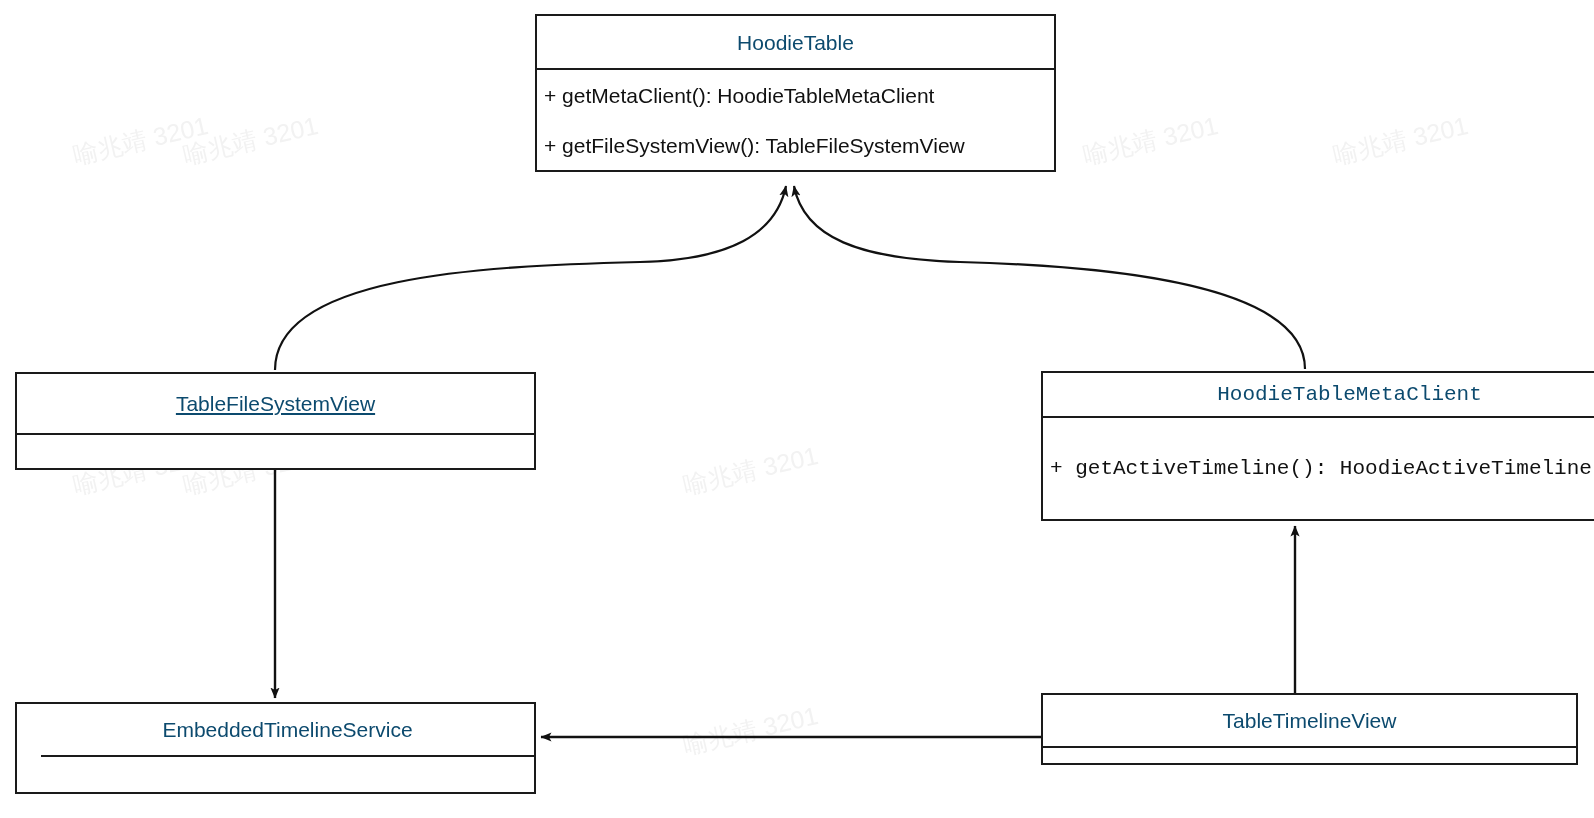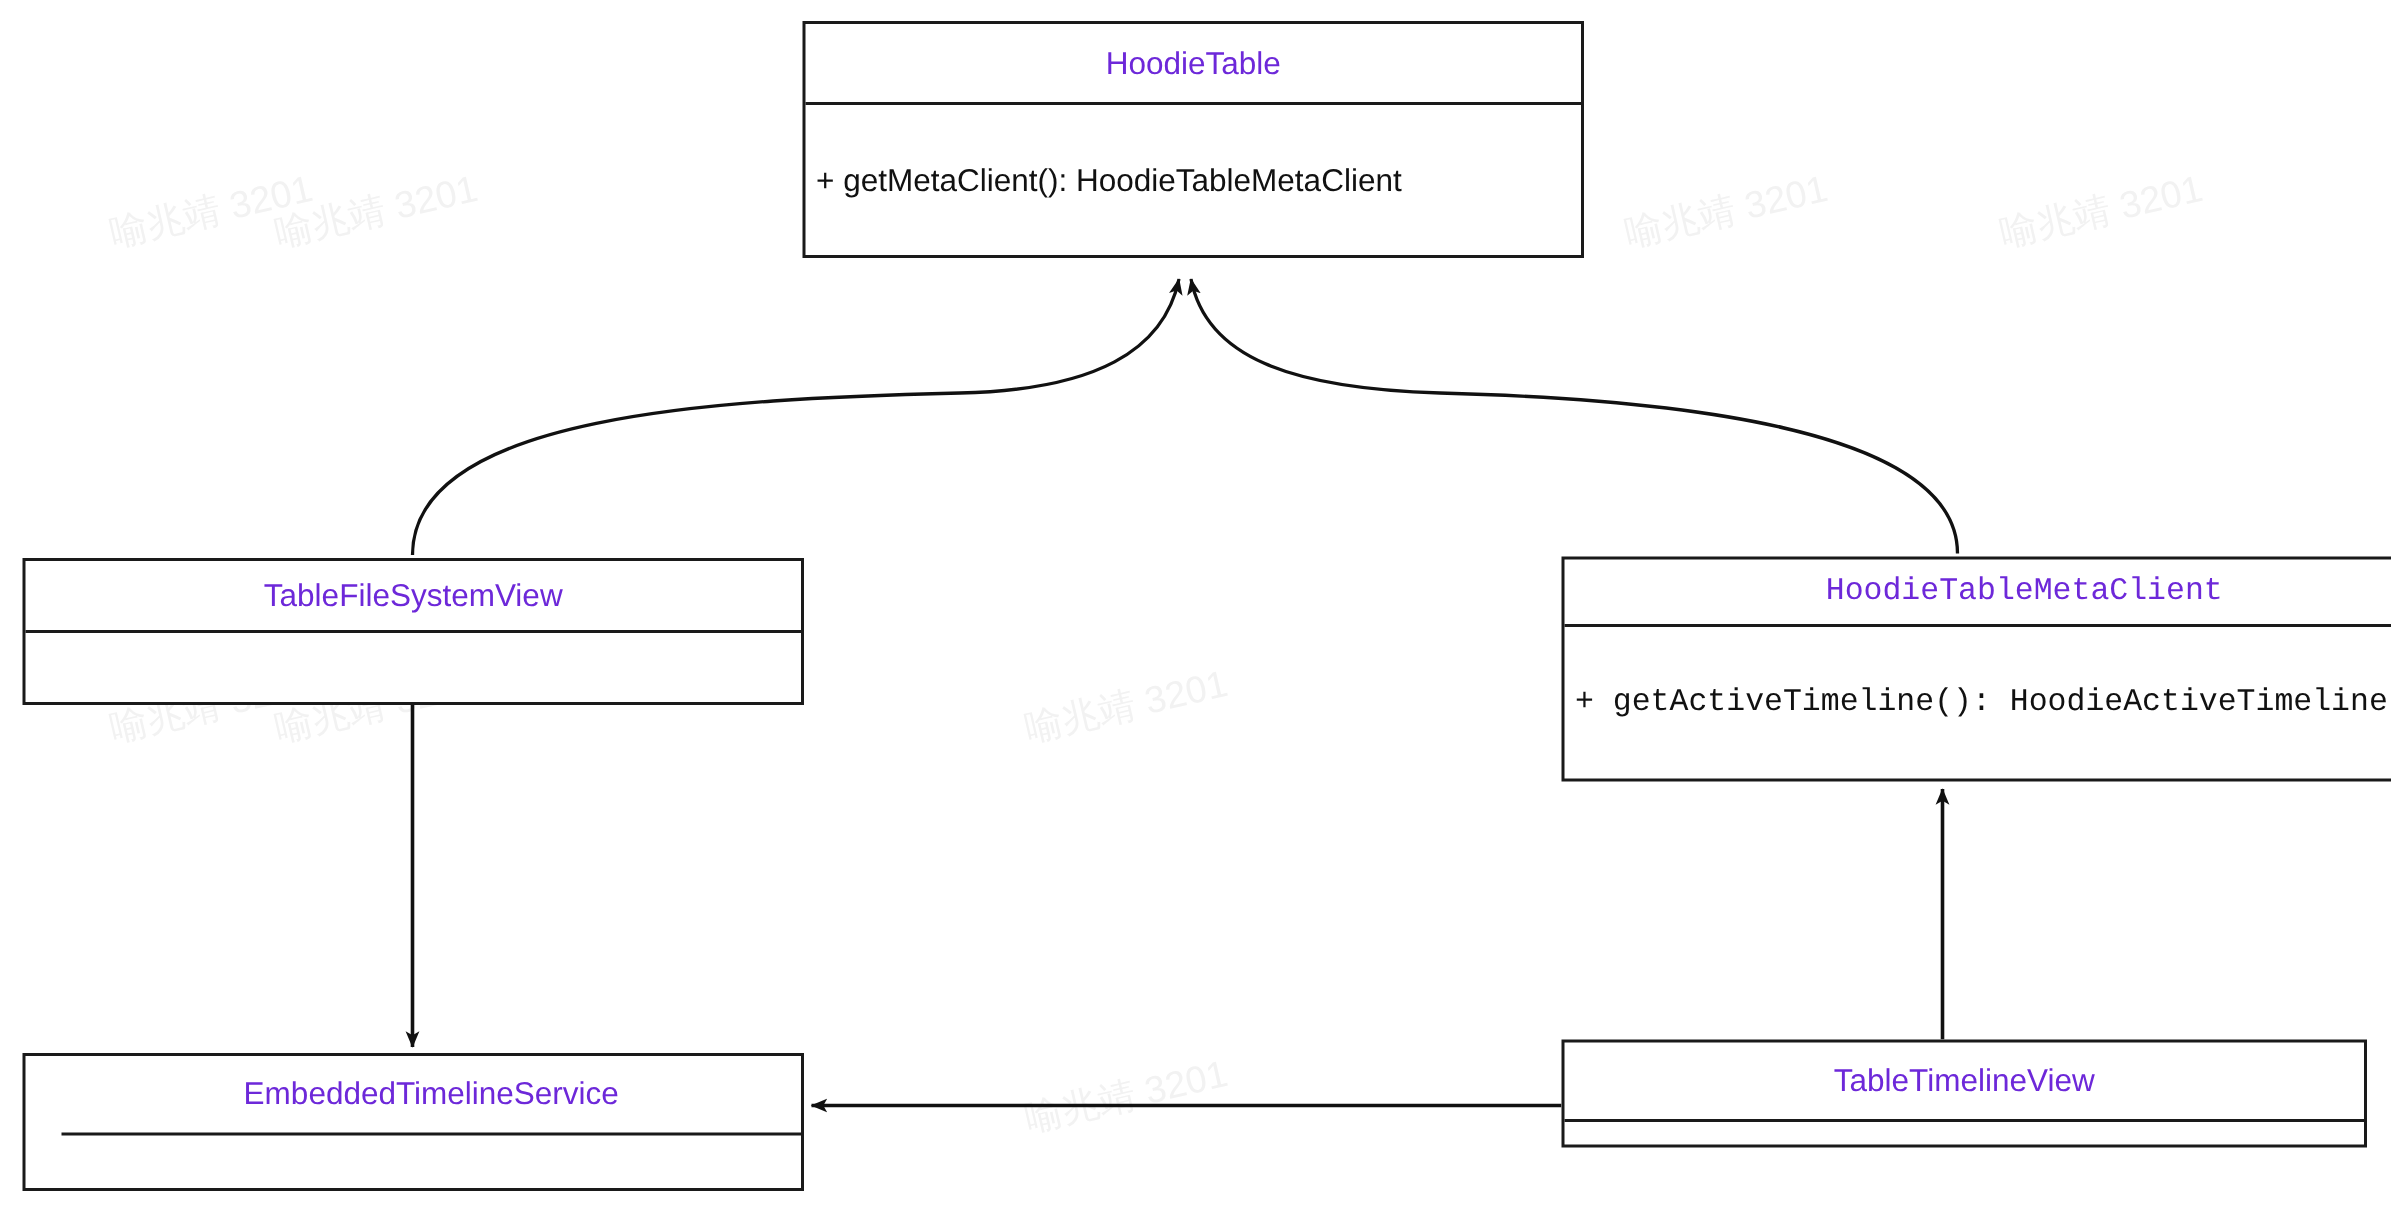--- a/index.html
+++ b/index.html
@@ -49,21 +49,21 @@
     position: absolute;
     box-sizing: border-box;
     background: #ffffff;
     border: 2px solid #1a1a1a;
     z-index: 2;
   }
   .uml-name {
     box-sizing: border-box;
     text-align: center;
     font-size: 21px;
-    color: #6d28d9;
+    color: #0c4a6e;
     line-height: 1;
     display: flex;
     align-items: center;
     justify-content: center;
     border-bottom: 2px solid #1a1a1a;
   }
   .uml-members {
     box-sizing: border-box;
     display: flex;
     flex-direction: column;
@@ -80,21 +80,21 @@
     align-items: center;
   }
   .uml-members.empty { }
 
   
   #cls-hoodie-table       { left: 535px; top: 14px;  width: 521px; height: 158px; }
   #cls-hoodie-table .uml-name    { height: 54px; }
   #cls-hoodie-table .uml-members { height: 100px; }
 
   #cls-tablefilesystemview { left: 15px; top: 372px; width: 521px; height: 98px; }
-  #cls-tablefilesystemview .uml-name    { height: 48px; }
+  #cls-tablefilesystemview .uml-name    { height: 61px; text-decoration: underline; }
   #cls-tablefilesystemview .uml-members { height: 46px; }
 
   #cls-hoodietablemetaclient { left: 1041px; top: 371px; width: 617px; height: 150px; font-family: Liberation Mono, monospace; }
   #cls-hoodietablemetaclient .uml-name    { height: 45px; }
   #cls-hoodietablemetaclient .uml-members { height: 101px; }
 
   #cls-embeddedtimelineservice { left: 15px; top: 702px; width: 521px; height: 92px; }
   #cls-embeddedtimelineservice .uml-name    { height: 53px; margin-left: 24px; }
   #cls-embeddedtimelineservice .uml-members { height: 35px; }
 
@@ -140,20 +140,21 @@
 
     <line x1="1295" y1="693" x2="1295" y2="526" stroke="#111111" stroke-width="2.4" marker-end="url(#arrow-solid)"></line>
 
     <line x1="1041" y1="737" x2="541" y2="737" stroke="#111111" stroke-width="2.4" marker-end="url(#arrow-solid)"></line>
   </svg>
 
   <div class="uml-class" id="cls-hoodie-table">
     <div class="uml-name">HoodieTable</div>
     <div class="uml-members">
       <div class="uml-member">+ getMetaClient(): HoodieTableMetaClient</div>
+      <div class="uml-member">+ getFileSystemView(): TableFileSystemView</div>
     </div>
   </div>
 
   <div class="uml-class" id="cls-tablefilesystemview">
     <div class="uml-name">TableFileSystemView</div>
     <div class="uml-members empty"></div>
   </div>
 
   <div class="uml-class" id="cls-hoodietablemetaclient">
     <div class="uml-name">HoodieTableMetaClient</div>

